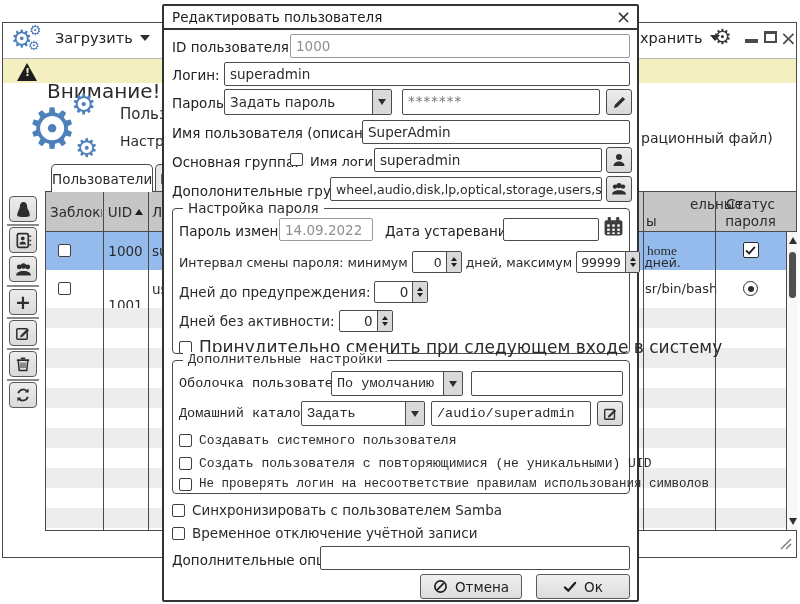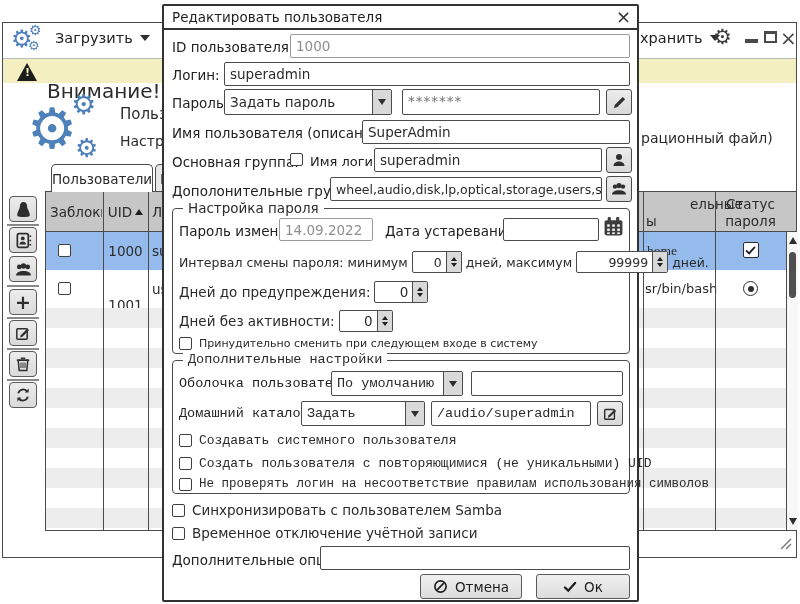--- a/index.html
+++ b/index.html
@@ -14,21 +14,21 @@
   .menubtn { position:absolute; display:flex; align-items:center; gap:7px; font-size:14.5px; color:#222; cursor:default; }
   .caret { width:0; height:0; border-left:5px solid transparent; border-right:5px solid transparent; border-top:6px solid #2e2e2e; }
   .gear { color:#4e80ba; line-height:1; position:absolute; font-family:"DejaVu Sans", sans-serif; }
   .winctl { position:absolute; color:#4a4a4a; }
   .warnbar { position:absolute; left:0; top:35px; width:100%; height:25px; background:#f3efc0; border-top:1px solid #b9b9b9; }
   .warn-tri { position:absolute; width:0; height:0; border-left:10px solid transparent; border-right:10px solid transparent; border-bottom:18px solid #1c1c1c; }
   .warn-ex { position:absolute; color:#f3efc0; font-weight:bold; font-size:11px; }
 
   
   .tab { position:absolute; height:28px; border:1.5px solid #4a4a4a; border-bottom:none;
-         border-radius:5px 5px 0 0; display:flex; align-items:center; justify-content:center;
+         border-radius:5px 5px 0 0; display:flex; align-items:center; justify-content:flex-start;
          font-size:13.5px; background:#fff; }
   .tab.inactive { background:#e8e8e8; }
 
   
   .utable { position:absolute; left:42px; top:168px; width:752px; height:340px; border:1.5px solid #4a4a4a; background:#fff; }
   .thead { position:absolute; left:0; top:0; width:100%; height:40px; background:#c6c6c6; border-bottom:1px solid #4a4a4a; font-size:13.5px; }
   .trow { position:absolute; left:0; width:740px; height:38px; font-size:13.5px; }
   .stripes { position:absolute; left:0; top:116px; bottom:0; width:740px;
              background:repeating-linear-gradient(180deg,#ededed 0 20px,#ffffff 20px 40px); }
   .colline { position:absolute; top:0; bottom:0; width:1px; background:#4a4a4a; }
@@ -356,21 +356,21 @@
       <div class="flexrow" style="left:6px;top:42px;font-size:12.5px;">
         <span>Интервал смены пароля: минимум</span>
         <span class="spin" style="width:50px;">
           <span class="spin-num" style="flex:1;">0</span>
           <span class="spin-btn">
               <span class="mini-up"></span>
               <span class="mini-dn"></span>
             </span>
         </span>
         <span>дней, максимум</span>
-        <span class="spin" style="width:92px;">
+        <span class="spin" style="width:64px;">
           <span class="spin-num" style="flex:1;">99999</span>
           <span class="spin-btn">
               <span class="mini-up"></span>
               <span class="mini-dn"></span>
             </span>
         </span>
         <span>дней.</span>
       </div>
 
       <div class="flexrow" style="left:6px;top:72px;">
@@ -388,21 +388,21 @@
         <span>Дней без активности:</span>
         <span class="spin" style="width:54px;">
           <span class="spin-num" style="flex:1;">0</span>
           <span class="spin-btn">
               <span class="mini-up"></span>
               <span class="mini-dn"></span>
             </span>
         </span>
       </div>
 
-      <div class="cbrow" style="left:6px;top:128px;font-size:11px;">
+      <div class="cbrow" style="left:6px;top:128px;font-size:17px;">
         <span class="cb"></span>
         <span>Принудительно сменить при следующем входе в систему</span>
       </div>
     </div>
 
     <div class="fieldset" style="left:8px;top:354px;width:458px;height:134px;font-family:Liberation Mono, monospace;">
       <span class="legend">Дополнительные настройки</span>
 
       <span class="lbl" style="left:6px;top:15px;">Оболочка пользователя:</span>
       <div class="combo" style="left:158px;top:10px;width:132px;height:25px;">

